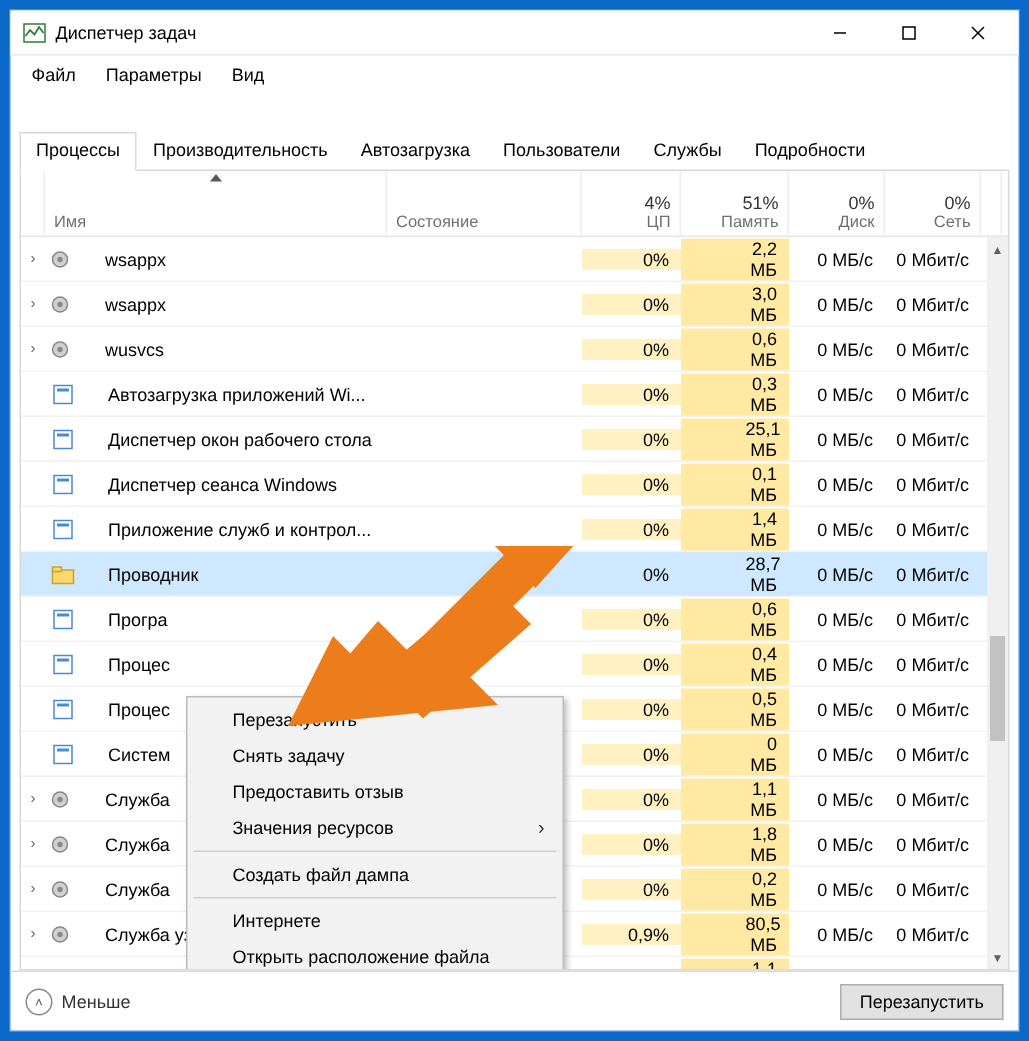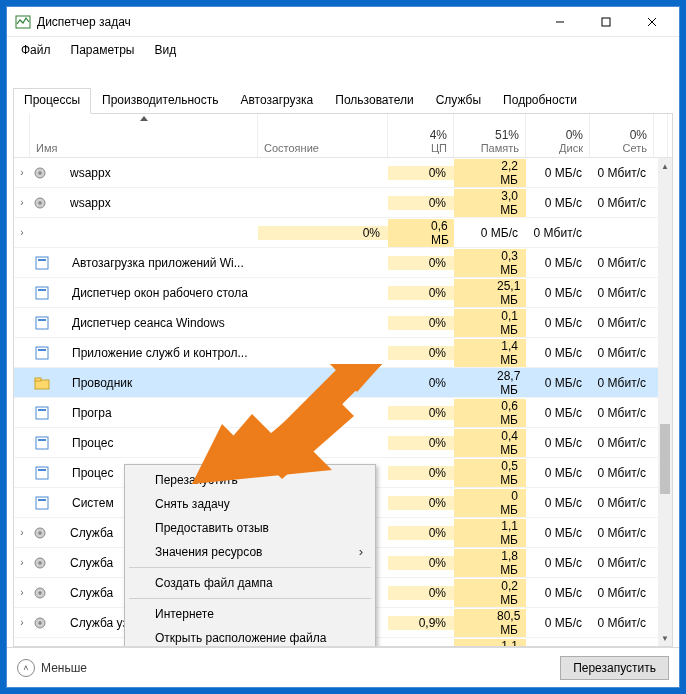--- a/index.html
+++ b/index.html
@@ -288,20 +288,29 @@
           </div>
           <div></div>
           <div class="num cpu-col">0%</div>
           <div class="num mem-col">3,0 МБ</div>
           <div class="num">0 МБ/с</div>
           <div class="num">0 Мбит/с</div>
           <div></div>
         </div>
         <div class="row">
           <div class="exp">›</div>
+          <div class="namecell">
+            <span class="ic">
+              <svg viewBox="0 0 16 16">
+                <circle cx="8" cy="8" r="5" fill="#d0d0d0" stroke="#888"></circle>
+                <circle cx="8" cy="8" r="1.8" fill="#888"></circle>
+              </svg>
+            </span>
+            <span>wusvcs</span>
+          </div>
           <div></div>
           <div class="num cpu-col">0%</div>
           <div class="num mem-col">0,6 МБ</div>
           <div class="num">0 МБ/с</div>
           <div class="num">0 Мбит/с</div>
           <div></div>
         </div>
         <div class="row">
           <div class="exp"></div>
           <div class="namecell noexp">

